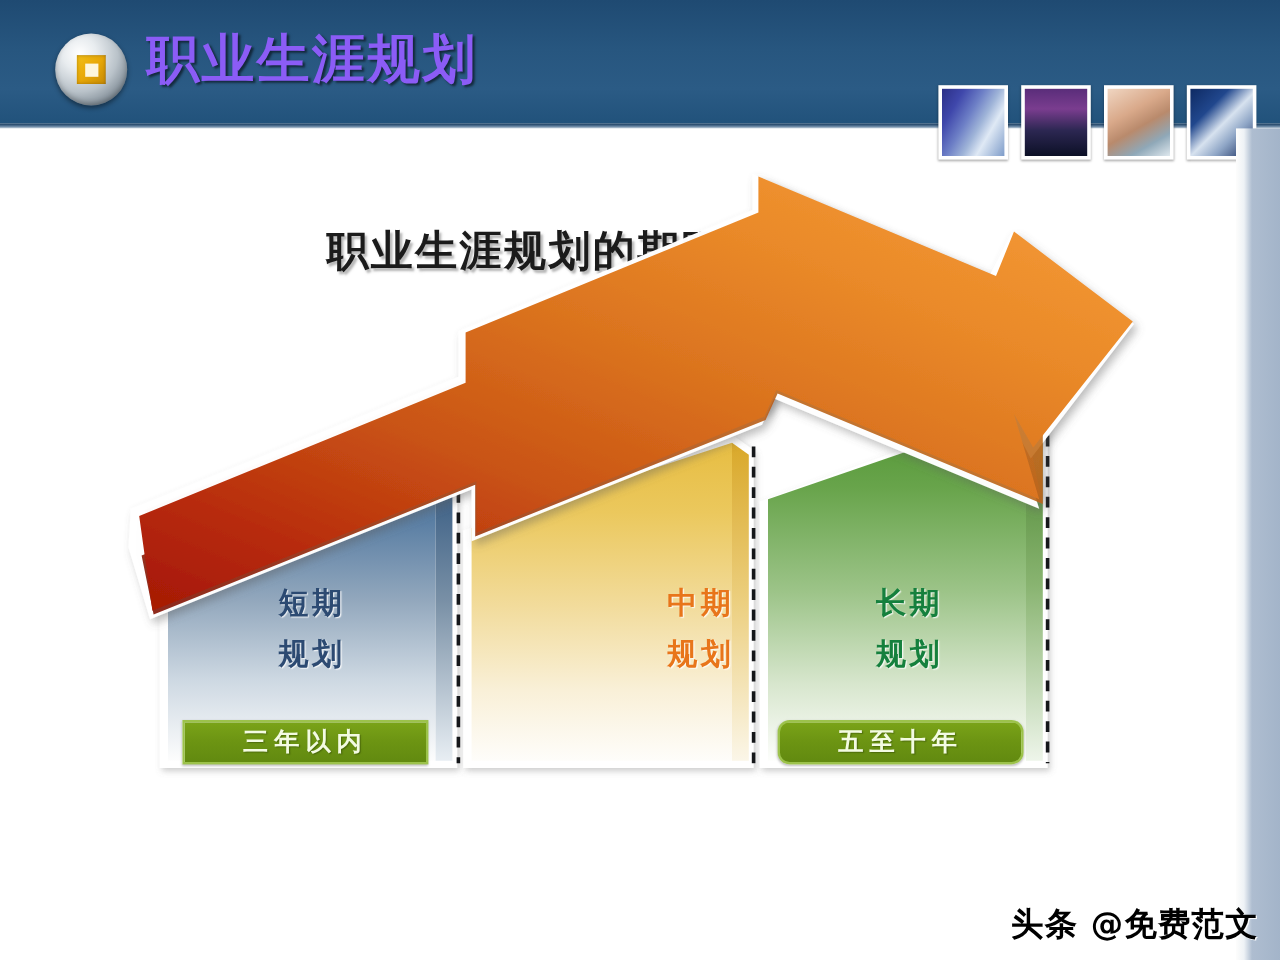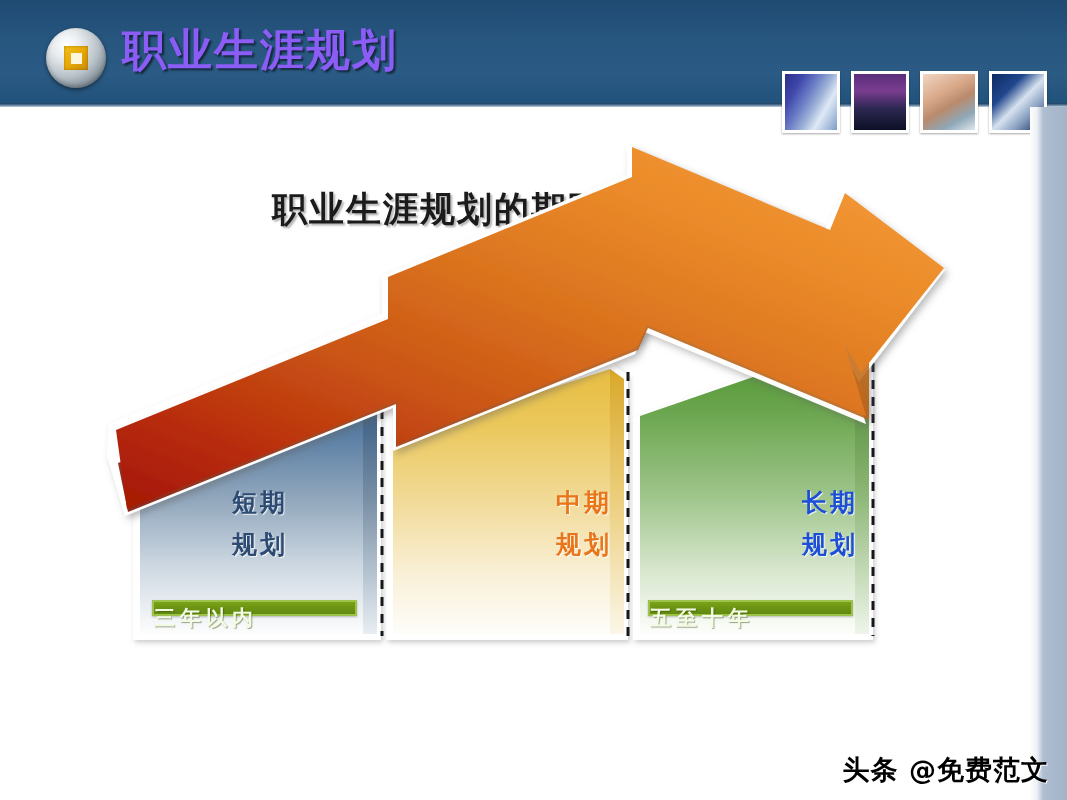--- a/index.html
+++ b/index.html
@@ -121,27 +121,27 @@
     text-align: center;
     font-size: 25px;
     font-weight: bold;
     line-height: 42px;
     letter-spacing: 3px;
     white-space: pre-line;
     text-shadow: 1px 1px 1px rgba(255,255,255,0.85);
   }
   .panel-label.blue   { color: #2c4a72; }
   .panel-label.orange { color: #e8751a; text-align: right; }
-  .panel-label.green  { color: #1d4ed8; text-align: right; }
+  .panel-label.green  { color: #15803d; }
 
   .badge {
     position: absolute;
-    height: 16px;
+    height: 37px;
     line-height: 33px;
-    text-align: left;
+    text-align: center;
     font-size: 21px;
     font-weight: bold;
     letter-spacing: 5px;
     color: #f3fbe2;
     background: linear-gradient(180deg, #7aa318 0%, #6d9513 45%, #628a10 100%);
     border: 2px solid #9cc24b;
     box-sizing: border-box;
     text-shadow: 1px 1px 1px rgba(40,60,0,0.45);
     box-shadow: 0 1px 2px rgba(0,0,0,.25);
   }
@@ -370,17 +370,17 @@
   </div>
 
   <div class="panel-label blue" style="left:160px; top:482px; width:200px;">短期
 规划</div>
   <div class="panel-label orange" style="left:412px; top:482px; width:200px;">中期
 规划</div>
   <div class="panel-label green" style="left:658px; top:482px; width:200px;">长期
 规划</div>
 
   <div class="badge" style="left:152px; top:600px; width:205px;">三年以内</div>
-  <div class="badge" style="left:648px; top:600px; width:205px;">五至十年</div>
+  <div class="badge" style="left:648px; top:600px; width:205px;border-radius:10px;">五至十年</div>
 
   <div class="watermark">头条 @免费范文</div>
 
 </div>
 
 </body></html>

